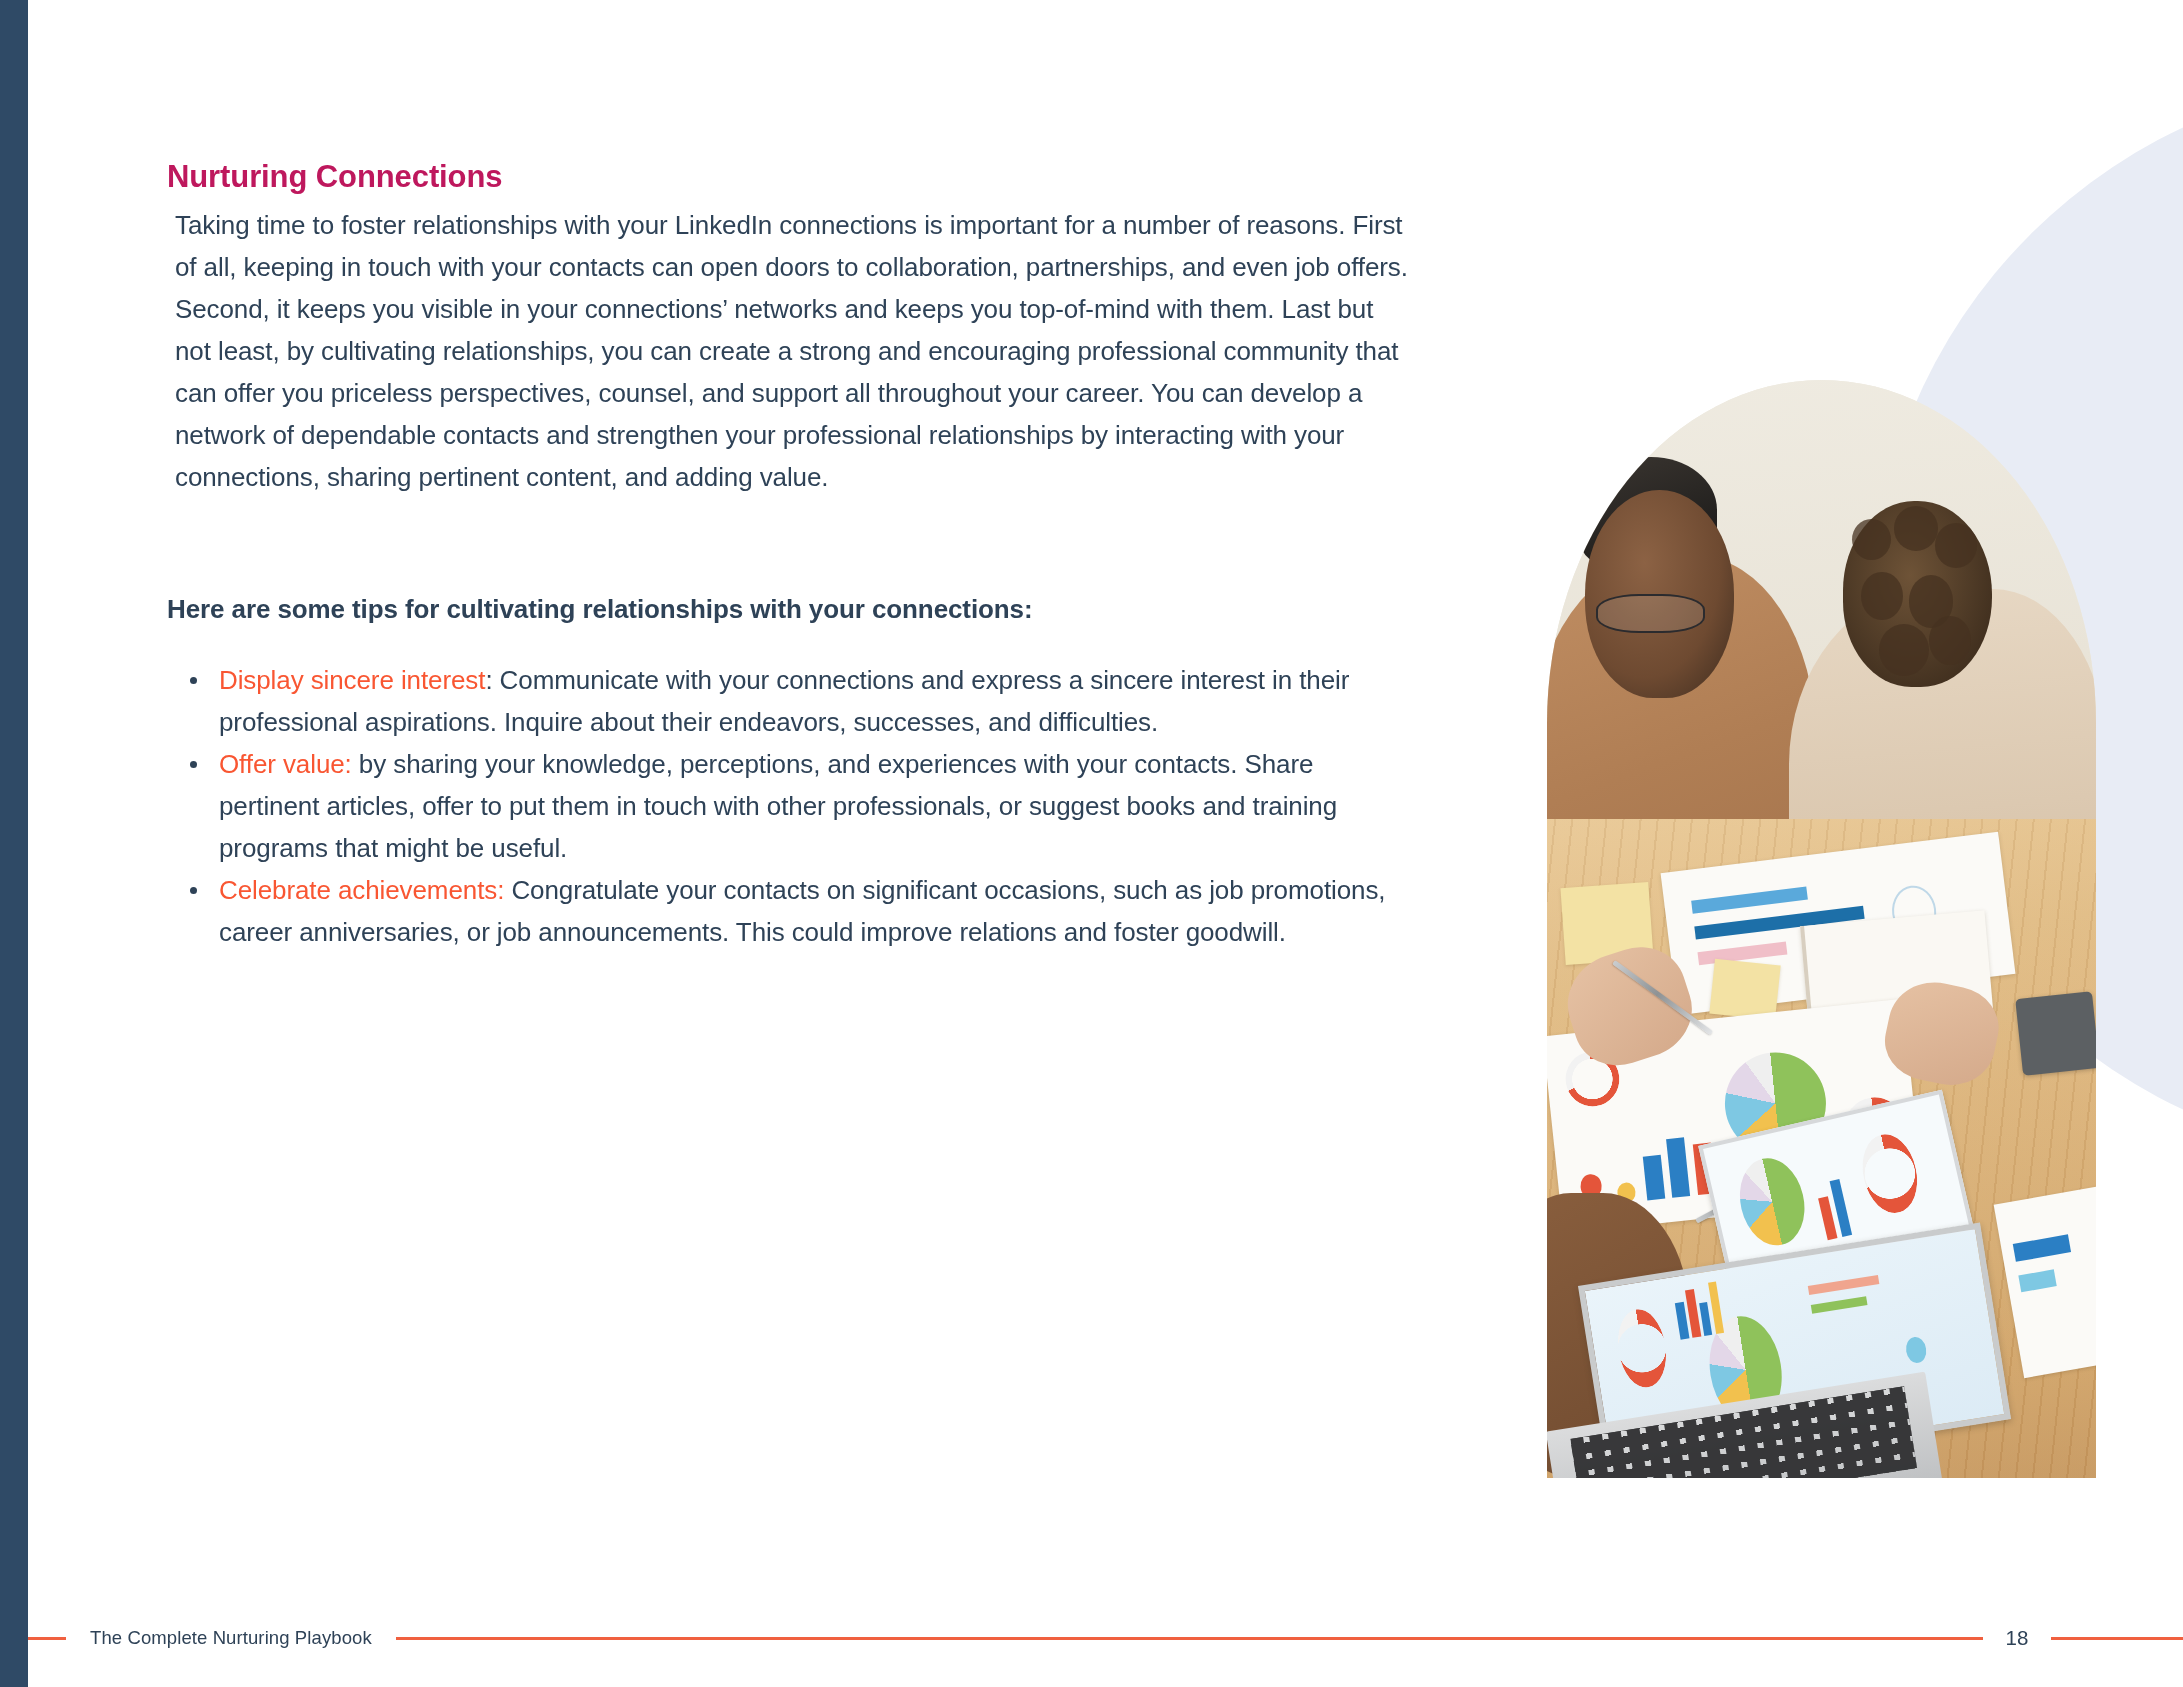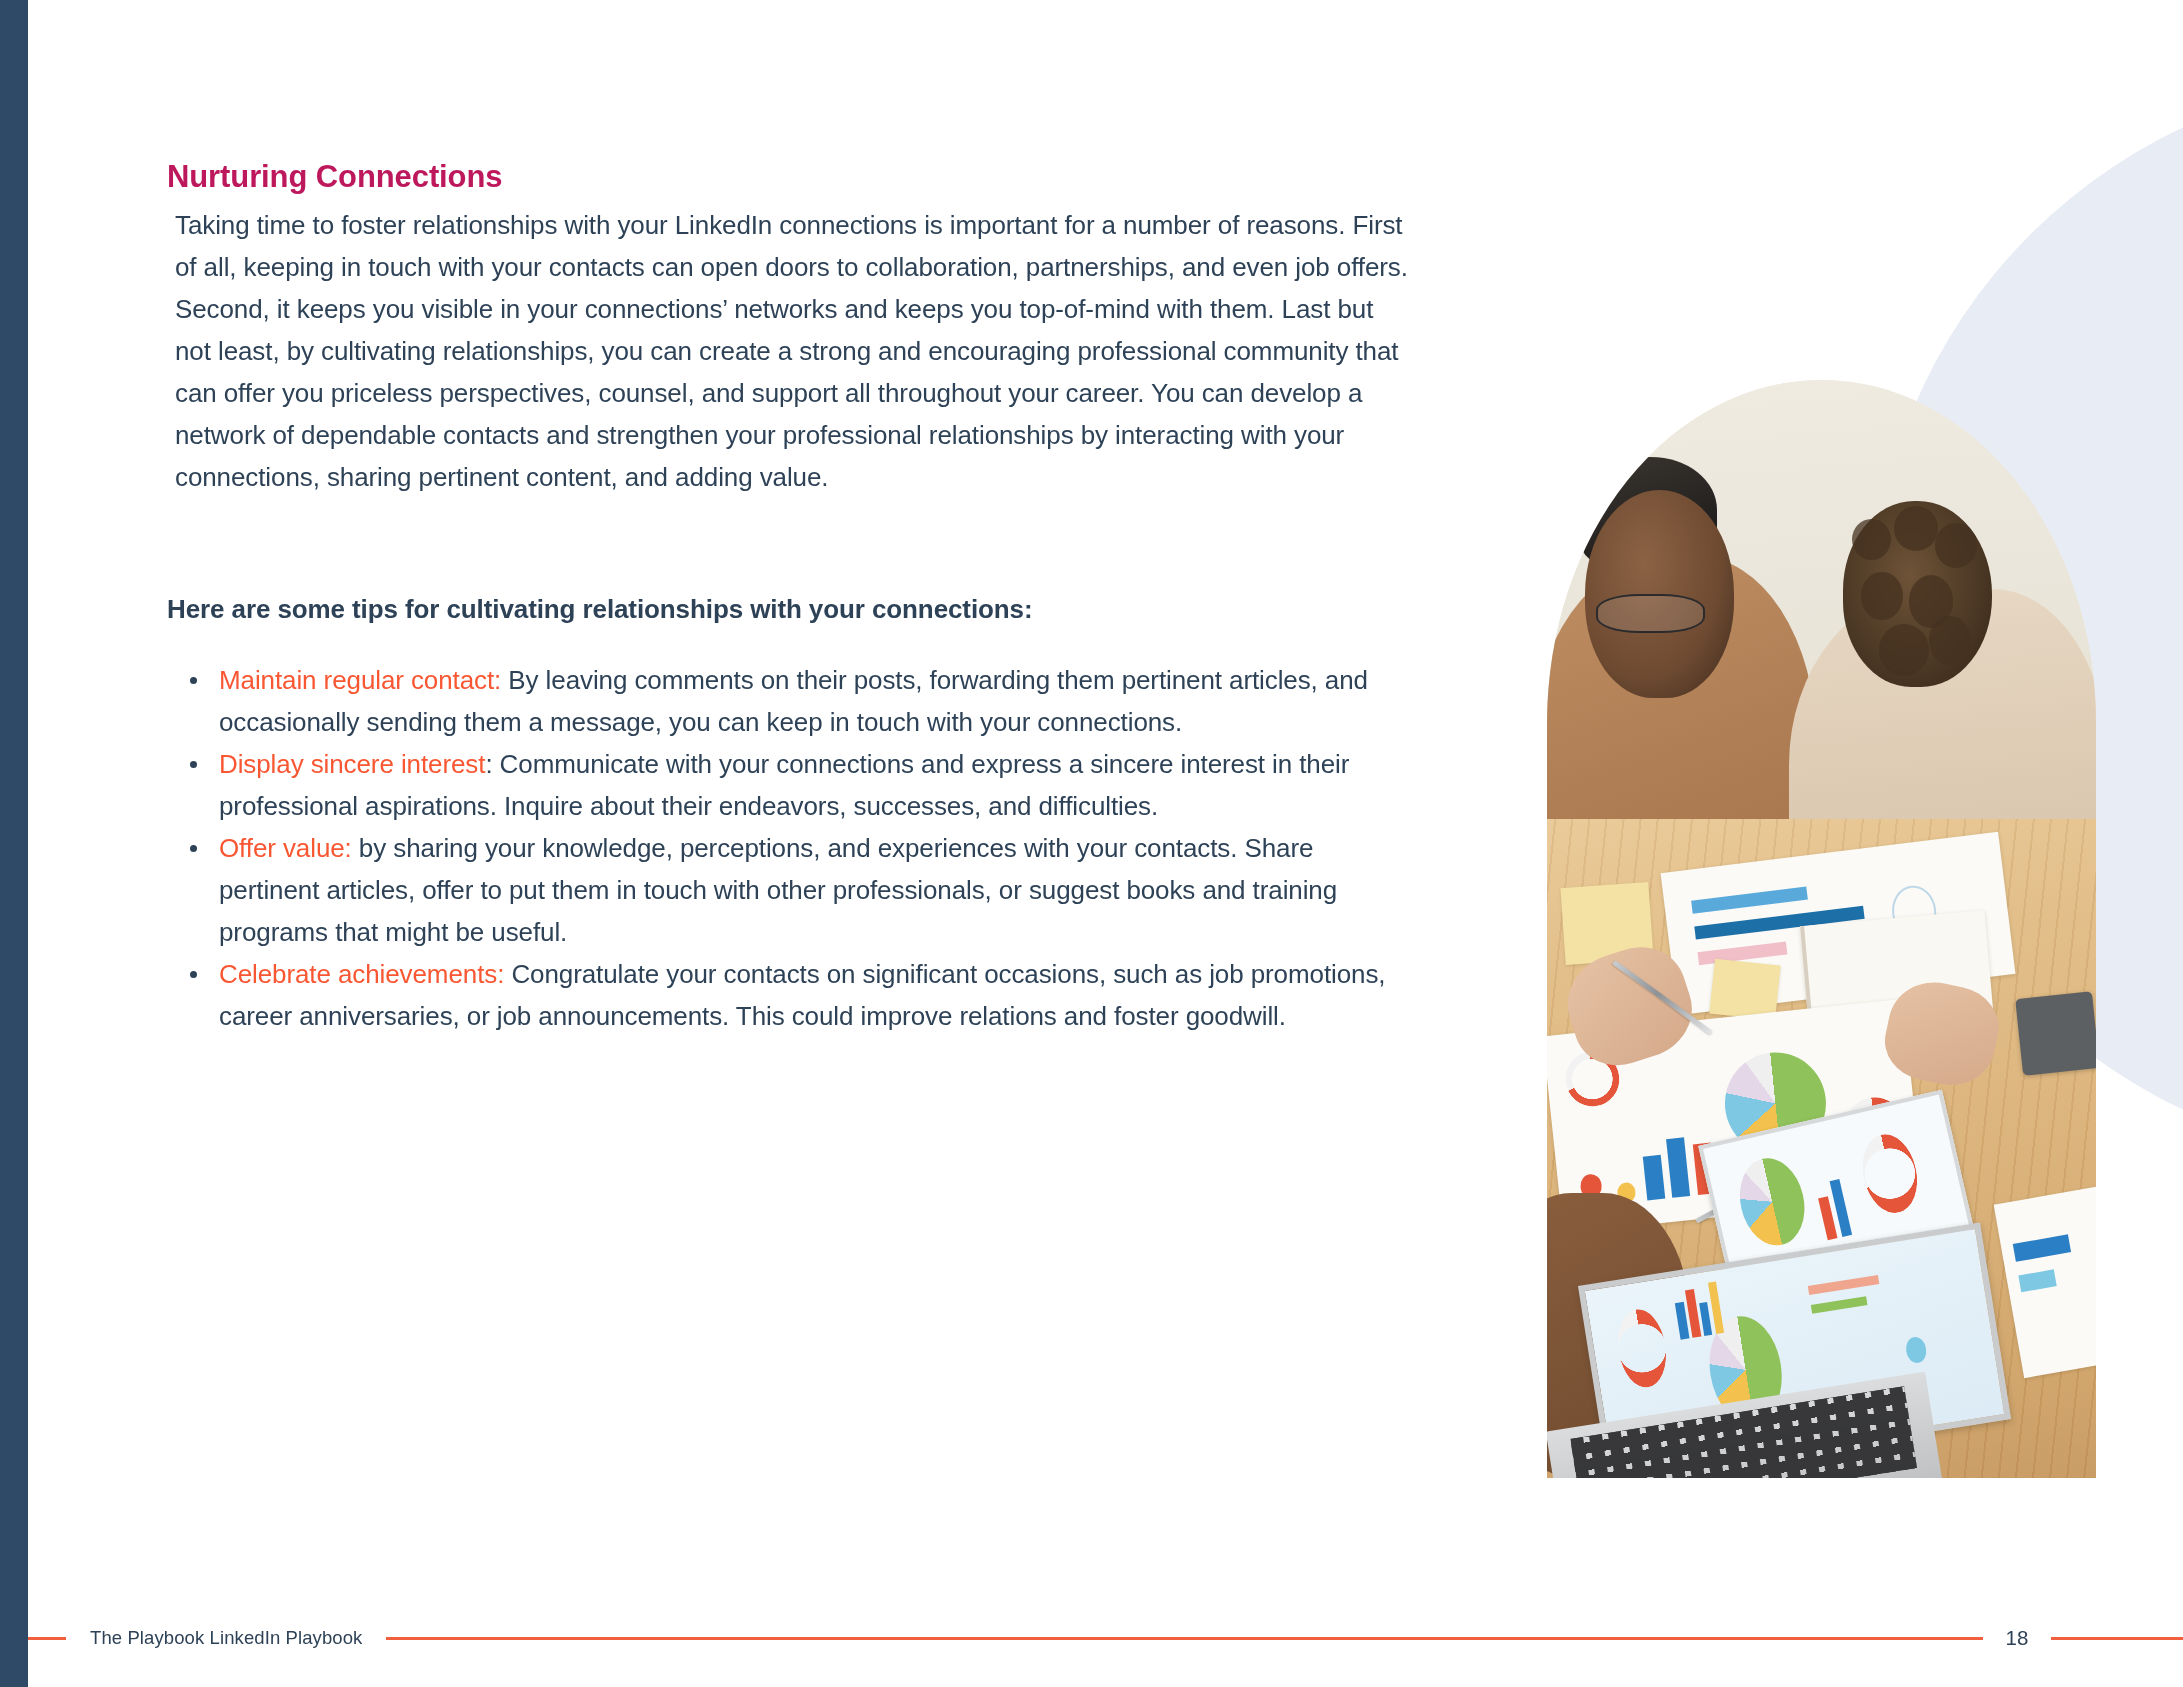--- a/index.html
+++ b/index.html
@@ -392,41 +392,37 @@
     <p class="body-text">Taking time to foster relationships with your LinkedIn connections is important for a number of reasons. First of all, keeping in touch with your contacts can open doors to collaboration, partnerships, and even job offers. Second, it keeps you visible in your connections’ networks and keeps you top-of-mind with them. Last but not least, by cultivating relationships, you can create a strong and encouraging professional community that can offer you priceless perspectives, counsel, and support all throughout your career. You can develop a network of dependable contacts and strengthen your professional relationships by interacting with your connections, sharing pertinent content, and adding value.</p>
 
     <div class="para-gap"></div>
 
 
     <div class="para-gap"></div>
 
     <p class="lead-in">Here are some tips for cultivating relationships with your connections:</p>
 
     <ul class="tips-list">
-      <li>
-        <span class="bullet"></span>
-        <span class="hl">Maintain regular contact:</span><span> By leaving comments on their posts, forwarding them pertinent articles, and occasionally sending them a message, you can keep in touch with your connections.</span>
-      </li>
       <li>
         <span class="bullet"></span>
         <span class="hl">Display sincere interest</span><span>: Communicate with your connections and express a sincere interest in their professional aspirations. Inquire about their endeavors, successes, and difficulties.</span>
       </li>
       <li>
         <span class="bullet"></span>
         <span class="hl">Offer value:</span><span> by sharing your knowledge, perceptions, and experiences with your contacts. Share pertinent articles, offer to put them in touch with other professionals, or suggest books and training programs that might be useful.</span>
       </li>
       <li>
         <span class="bullet"></span>
         <span class="hl">Celebrate achievements:</span><span> Congratulate your contacts on significant occasions, such as job promotions, career anniversaries, or job announcements. This could improve relations and foster goodwill.</span>
       </li>
     </ul>
   </div>
 
   <div class="footer">
     <div class="f-rule short"></div>
-    <div class="footer-title">The Playbook LinkedIn Playbook</div>
+    <div class="footer-title">The Complete Nurturing Playbook</div>
     <div class="f-rule grow"></div>
     <div class="footer-page">18</div>
     <div class="f-rule tail"></div>
   </div>
 
 </div>
 
 
 </body></html>

